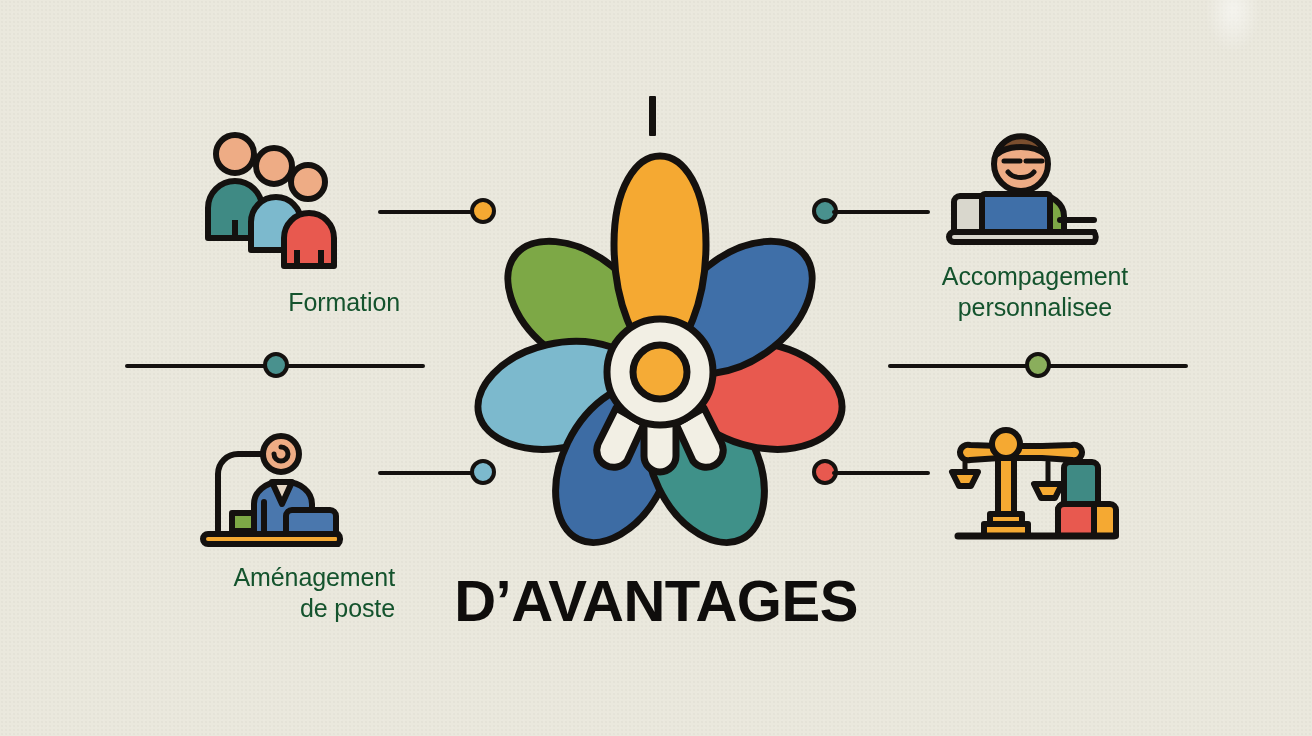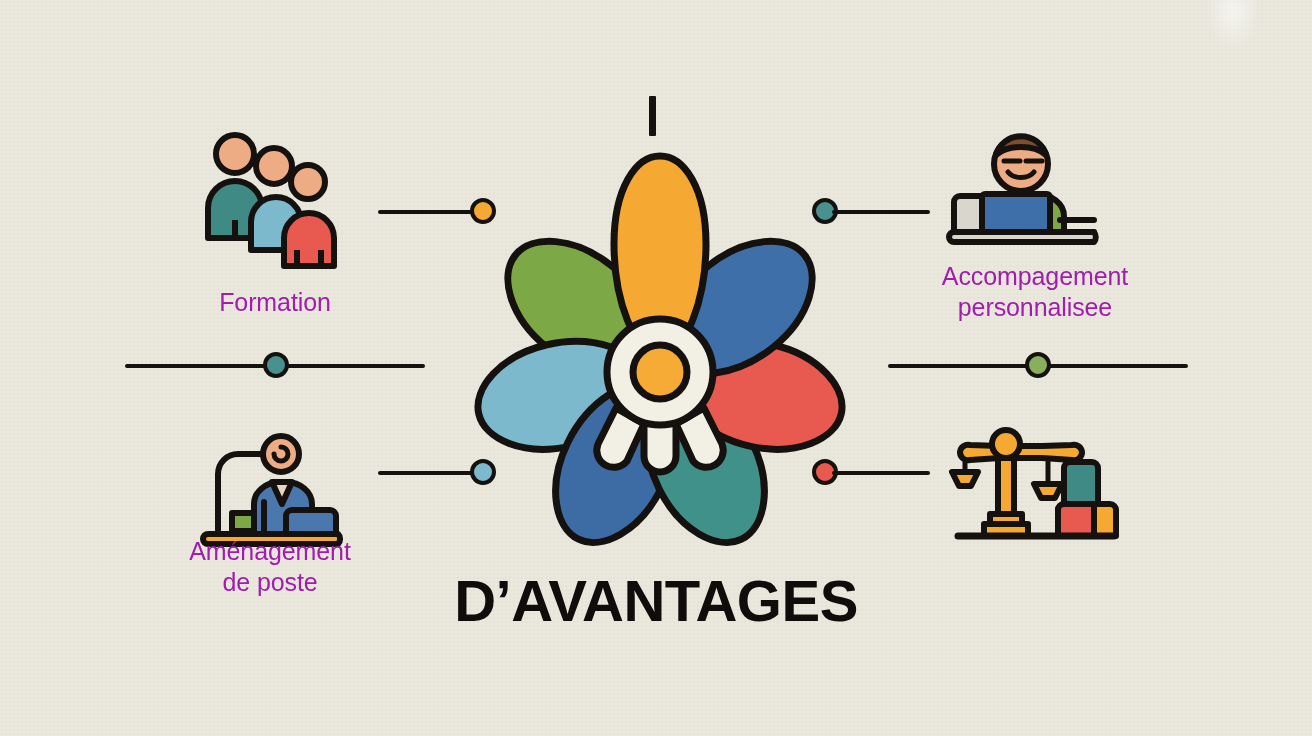--- a/index.html
+++ b/index.html
@@ -48,28 +48,28 @@
     position: absolute;
     width: 26px; height: 26px;
     border-radius: 50%;
     border: 4px solid #14110f;
     box-sizing: border-box;
   }
 
   
   .label {
     position: absolute;
-    color: #a21caf;
+    color: #14532d;
     font-size: 25px;
     line-height: 1.24;
     letter-spacing: -0.1px;
     text-align: center;
     white-space: pre-line;
   }
-  .label.l-left  { text-align: center; }
+  .label.l-left  { text-align: right; }
   .label.l-right { text-align: center; }
 
   
   #title {
     position: absolute;
     left: 0; right: 0;
     top: 567px;
     text-align: center;
     font-size: 58px;
     font-weight: bold;
@@ -258,19 +258,19 @@
         <path d="M10,112 h156" fill="none" stroke-width="7"></path>
       </g>
     </svg>
   </div>
 
   <div class="label l-left" style="left:150px; top:287px; width:250px;">Formation</div>
 
   <div class="label l-right" style="left:900px; top:261px; width:270px;">Accompagement
 personnalisee</div>
 
-  <div class="label l-left" style="left:145px; top:536px; width:250px;">Aménagement
+  <div class="label l-left" style="left:145px; top:562px; width:250px;">Aménagement
 de poste</div>
 
 
   <div id="title">D’AVANTAGES</div>
 
 </div>
 
 </body></html>

